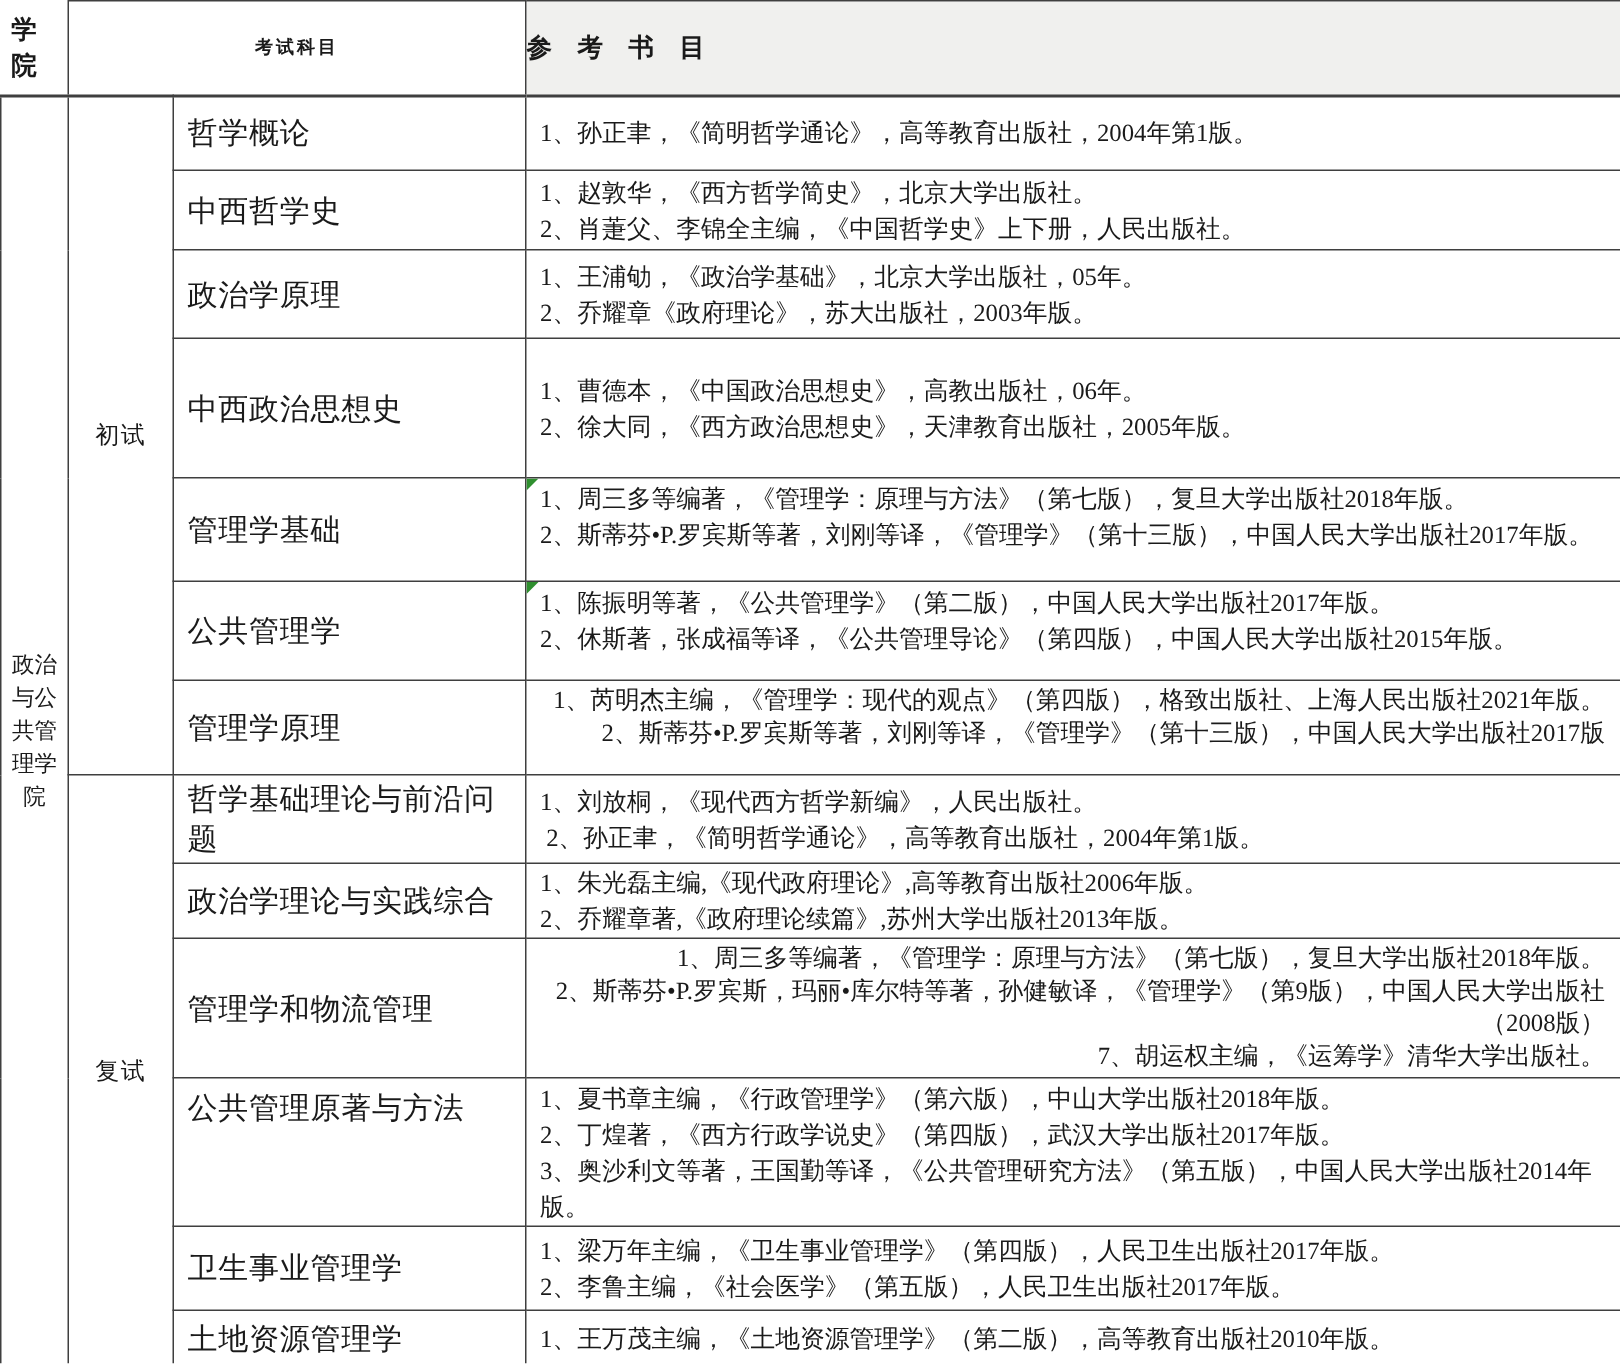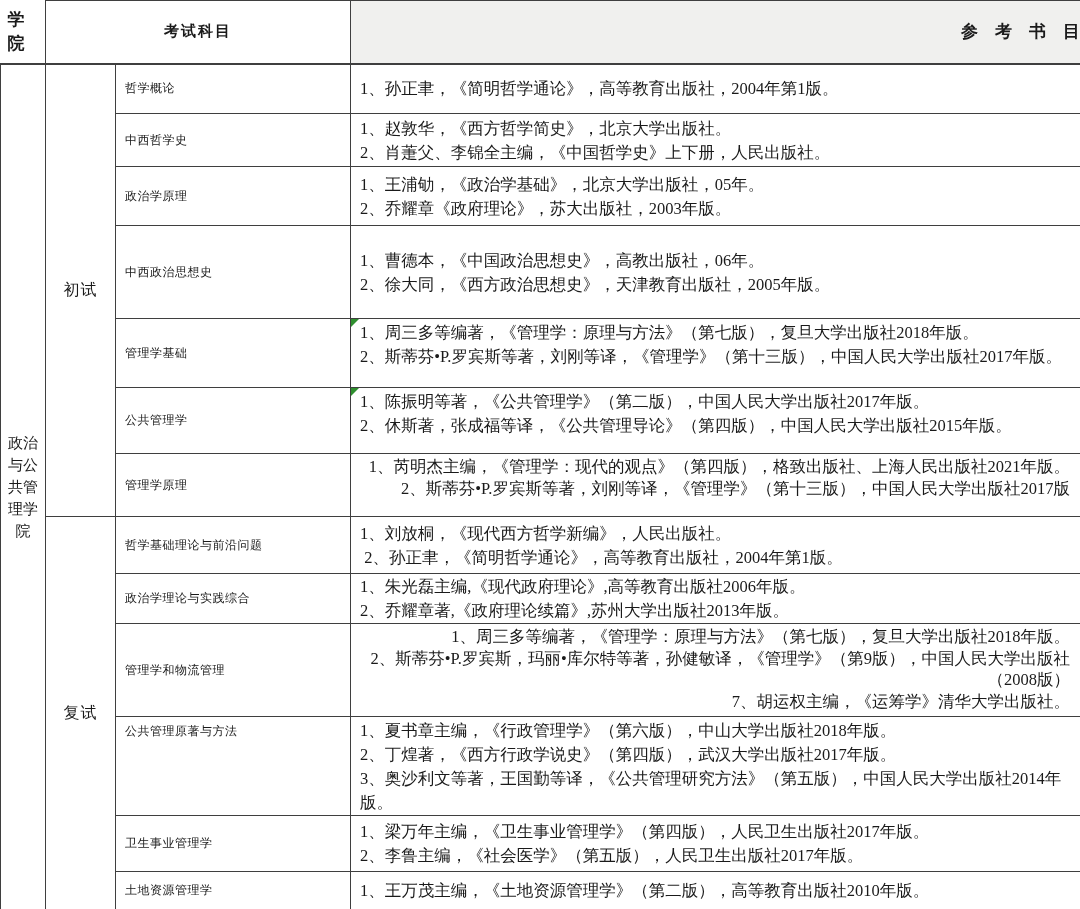--- a/index.html
+++ b/index.html
@@ -23,47 +23,47 @@
     width:1080px;table-layout:fixed;border-collapse:collapse;
   }
   td,th{
     border:1.5px solid var(--border,#3f3f3f);
     vertical-align:middle;
     overflow:hidden;
   }
   
   tr.hrow th{border-bottom:2px solid var(--border,#3f3f3f);}
   tr.hrow{height:63px;}
-  th{font-weight:bold;font-size:15px;background:var(--paper,#fff);}
+  th{font-weight:bold;font-size:12px;background:var(--paper,#fff);}
   th.college-h{
     border-left:none;border-top:none;
     text-align:left;padding:4px 4px 4px 7px;line-height:24px;font-size:17px;
     vertical-align:middle;
   }
   th.exam-h{text-align:center;letter-spacing:2px;}
   th.ref-h{
     background:var(--header_bg,#f0f0ee);
-    text-align:right;font-size:17px;
+    text-align:left;font-size:17px;
   }
   
   tr.r1{height:50px;} tr.r2{height:53px;} tr.r3{height:59px;}
   tr.r4{height:93px;} tr.r5{height:69px;} tr.r6{height:66px;}
   tr.r7{height:63px;} tr.r8{height:57px;} tr.r9{height:50px;}
   tr.r10{height:93px;} tr.r11{height:97px;} tr.r12{height:56px;}
   tr.r13{height:38px;}
   
   td.college{
     text-align:center;padding:0 5px;font-size:15px;line-height:22px;
     word-break:break-all;
   }
   
   td.stage{text-align:center;font-size:16px;letter-spacing:1px;font-family:Liberation Mono, monospace;}
   
   td.subject{
-    padding:2px 6px 2px 9px;font-size:12px;letter-spacing:0.5px;
+    padding:2px 6px 2px 9px;font-size:20px;letter-spacing:0.5px;
   }
   
   td.ref{
     padding:1px 10px 0 9px;font-size:16.5px;position:relative;
   }
   .ref-line{line-height:24px;word-break:break-all;}
   td.ref.tight .ref-line{line-height:21.5px;text-align:right;}
   td.vtop{vertical-align:top;}
   td.vtop.ref{padding-top:2px;}
   td.subject.vtop{padding-top:6px;}

